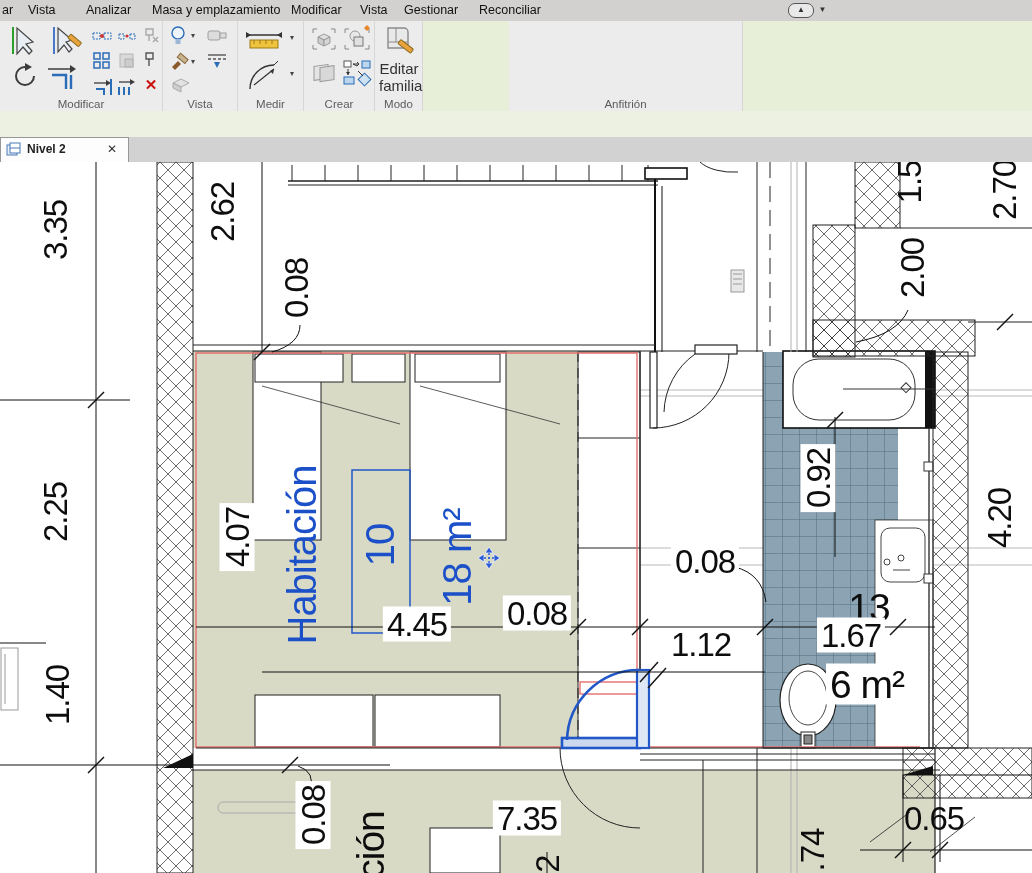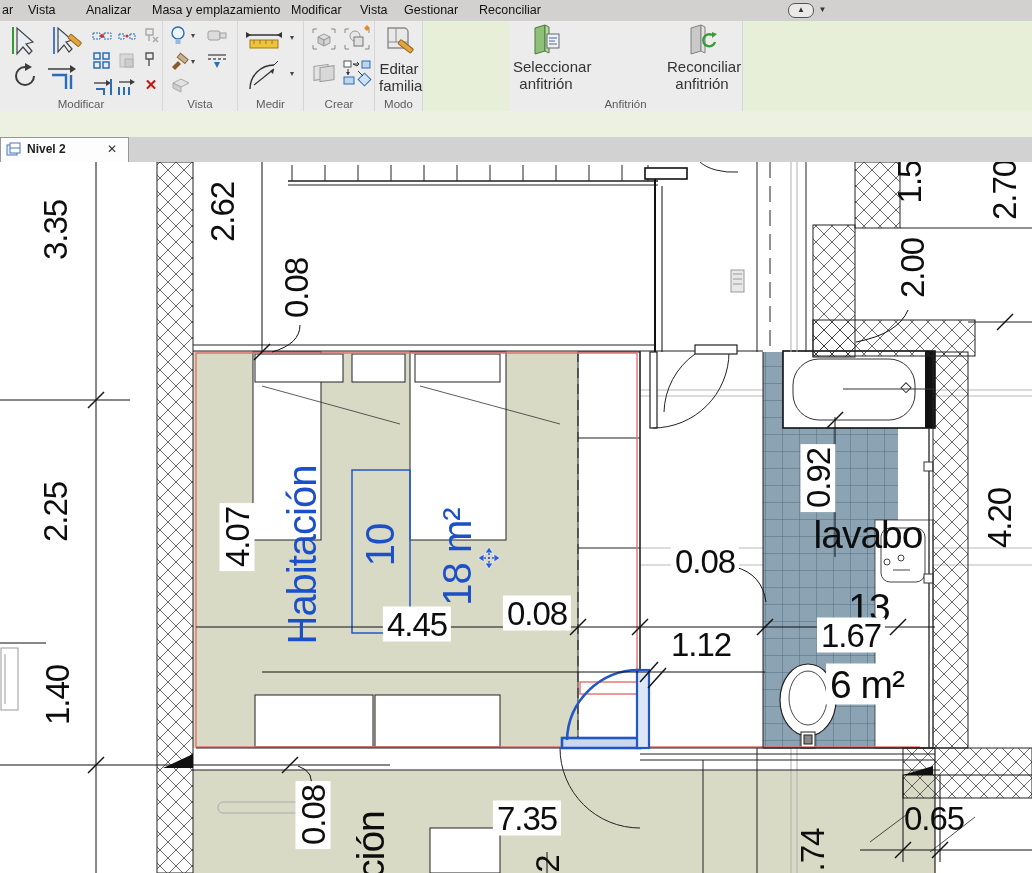--- a/index.html
+++ b/index.html
@@ -262,40 +262,20 @@
         <line x1="14" y1="4" x2="14" y2="18" stroke="#8a8a8a"></line>
         <rect x="16" y="20" width="16" height="5" rx="1" transform="rotate(38 24 22)" fill="#e8a33d" stroke="#8a6a20"></rect>
       </svg>
       <span>Editar familia</span>
     </span>
     <span class="plabel">Modo</span>
   </div>
 
 
   <div class="panel" style="left:509px;width:233px">
-    <span class="bigbtn" style="left:4px;width:66px">
-      <svg width="34" height="32" viewBox="0 0 34 32">
-        <polygon points="6,4 16,1 16,27 6,30" fill="#8fc07a" stroke="#4a7a3a"></polygon>
-        <polygon points="16,1 20,3 20,29 16,27" fill="#b8d8a8" stroke="#4a7a3a"></polygon>
-        <rect x="18" y="10" width="12" height="14" fill="#eef2f6" stroke="#667"></rect>
-        <line x1="20" y1="14" x2="28" y2="14" stroke="#2b6cb8"></line>
-          <line x1="20" y1="17" x2="26" y2="17" stroke="#667"></line>
-          <line x1="20" y1="20" x2="28" y2="20" stroke="#667"></line>
-      </svg>
-      <span>Seleccionar anfitrión</span>
-    </span>
-    <span class="bigbtn" style="left:158px;width:70px">
-      <svg width="34" height="32" viewBox="0 0 34 32">
-        <polygon points="6,4 16,1 16,27 6,30" fill="#c9c9c9" stroke="#808080"></polygon>
-        <polygon points="16,1 20,3 20,29 16,27" fill="#e2e2e2" stroke="#808080"></polygon>
-        <path d="M30,18 a6,6 0 1 1 -3,-7" fill="none" stroke="#3a9a3a" stroke-width="2.4"></path>
-        <polygon points="27,8 32,10 27,14" fill="#3a9a3a"></polygon>
-      </svg>
-      <span>Reconciliar anfitrión</span>
-    </span>
     <span class="plabel">Anfitrión</span>
   </div>
 </div>
 
 <div id="optbar"></div>
 
 <div id="viewbar">
   <div id="viewtab">
     <svg width="16" height="15" style="position:absolute;left:5px;top:4px">
       <rect x="1" y="3" width="10" height="10" fill="#e8f0f8" stroke="#4a78b8"></rect>
@@ -530,21 +510,20 @@
 <div class="lbl rot wb" style="left:237px;top:375px">4.07</div>
 <div class="lbl rot" style="left:57px;top:533px">1.40</div>
 <div class="lbl rot blue" style="left:302px;top:393px">Habitación</div>
 <div class="lbl rot blue" style="left:380px;top:383px">10</div>
 <div class="lbl rot blue" style="left:457px;top:395px">18 m²</div>
 <div class="lbl wb" style="left:417px;top:462px">4.45</div>
 <div class="lbl wb" style="left:537px;top:451px">0.08</div>
 <div class="lbl wb" style="left:705px;top:399px">0.08</div>
 <div class="lbl" style="left:701px;top:482px">1.12</div>
 <div class="lbl rot wb" style="left:818px;top:316px">0.92</div>
-<div class="lbl big" style="left:868px;top:372px">lavabo</div>
 <div class="lbl big" style="left:869px;top:445px">13</div>
 <div class="lbl wb" style="left:851px;top:473px">1.67</div>
 <div class="lbl big wb" style="left:867px;top:522px">6 m²</div>
 <div class="lbl rot" style="left:912px;top:106px">2.00</div>
 <div class="lbl rot" style="left:909px;top:20px">1.5</div>
 <div class="lbl rot" style="left:1004px;top:28px">2.70</div>
 <div class="lbl rot" style="left:999px;top:356px">4.20</div>
 <div class="lbl wb" style="left:527px;top:656px">7.35</div>
 <div class="lbl" style="left:934px;top:656px">0.65</div>
 <div class="lbl rot wb" style="left:313px;top:653px">0.08</div>

